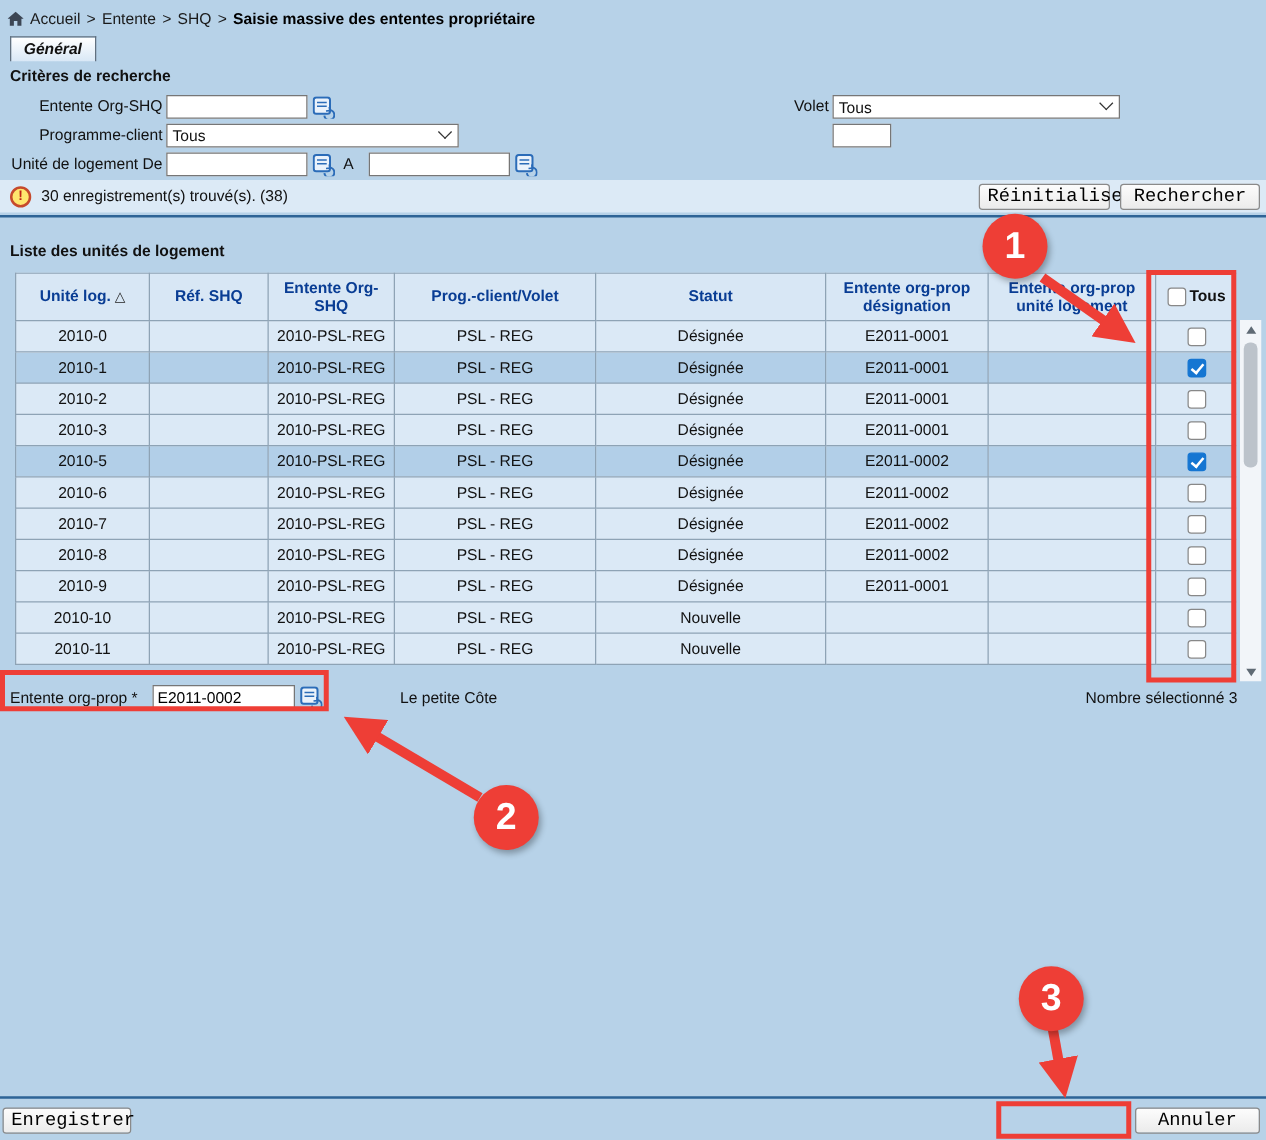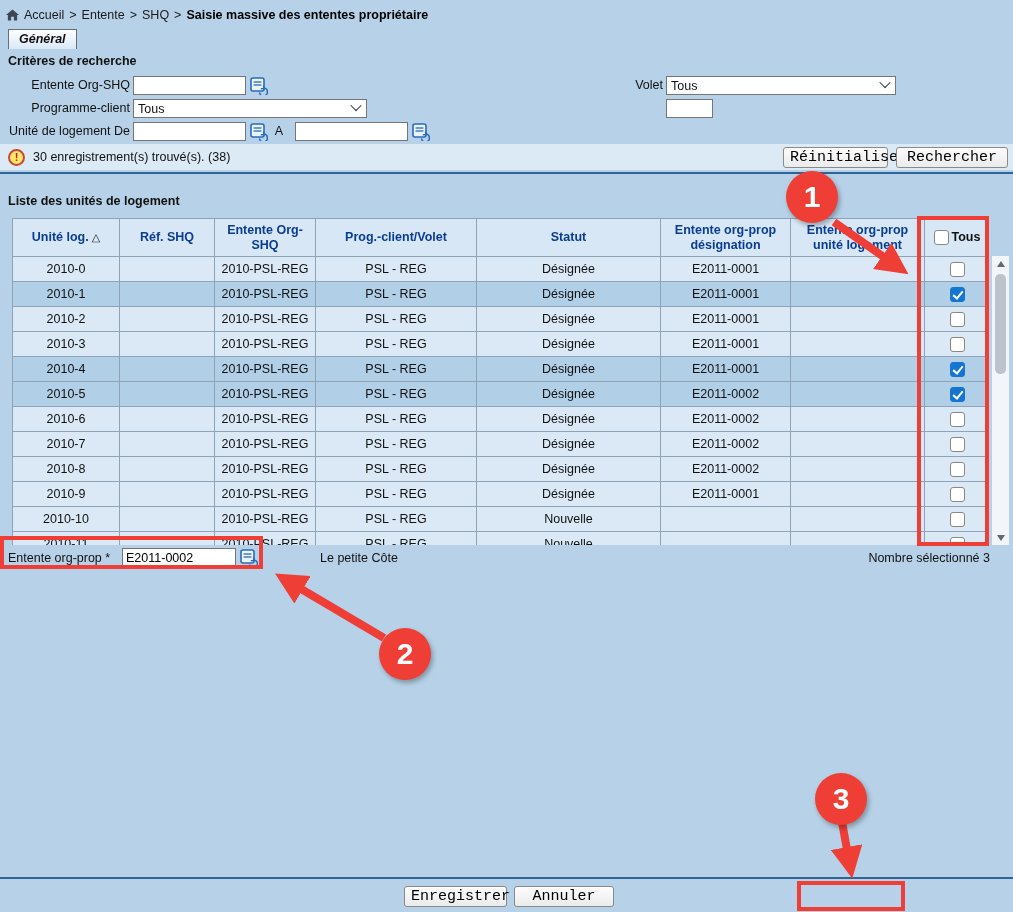--- a/index.html
+++ b/index.html
@@ -71,21 +71,21 @@
   .sb-thumb{position:absolute;left:3px;top:18px;width:11px;height:100px;background:#bcc3cb;border-radius:5px;cursor:pointer;}
   
   .footer-row{position:relative;margin-top:3px;height:22px;}
   .fr-label{position:absolute;left:8px;top:3px;white-space:nowrap;}
   .fr-input{left:122px;top:0;width:114px;}
   .fr-icon{left:240px;top:1px;}
   .fr-name{position:absolute;left:320px;top:3px;}
   .fr-count{position:absolute;right:23px;top:3px;}
   
   .bottom{position:absolute;left:0;top:877px;width:100%;}
-  .bottom .buttons{display:flex;justify-content:center;gap:7px;padding:7px 5px 0 10px;}
+  .bottom .buttons{display:flex;justify-content:space-between;gap:7px;padding:7px 5px 0 2px;}
   
   .ann-rect{position:absolute;box-sizing:border-box;border:4px solid #ee3e36;z-index:40;pointer-events:none;}
   .rect-1{left:917px;top:216px;width:72px;height:330px;}
   .rect-2{left:0px;top:536px;width:263px;height:33px;}
   .rect-3{left:797px;top:881px;width:108px;height:30px;}
   .ann-circle{position:absolute;width:52px;height:52px;border-radius:50%;background:#ee3e36;color:#fff;
     display:flex;align-items:center;justify-content:center;font-size:30px;font-weight:bold;z-index:51;
     box-shadow:2px 3px 5px rgba(0,0,0,.3);pointer-events:none;}
   .circle-1{left:786px;top:171px;}
   .circle-2{left:379px;top:628px;}
@@ -246,30 +246,20 @@
             <td>2010-3</td>
             <td></td>
             <td>2010-PSL-REG</td>
             <td>PSL - REG</td>
             <td>Désignée</td>
             <td>E2011-0001</td>
             <td></td>
             <td class="cb-col"><input type="checkbox" style=""></td>
           </tr>
           <tr class="selected">
-            <td>2010-4</td>
-            <td></td>
-            <td>2010-PSL-REG</td>
-            <td>PSL - REG</td>
-            <td>Désignée</td>
-            <td>E2011-0001</td>
-            <td></td>
-            <td class="cb-col"><input type="checkbox" checked="" style=""></td>
-          </tr>
-          <tr class="selected">
             <td>2010-5</td>
             <td></td>
             <td>2010-PSL-REG</td>
             <td>PSL - REG</td>
             <td>Désignée</td>
             <td>E2011-0002</td>
             <td></td>
             <td class="cb-col"><input type="checkbox" checked="" style=""></td>
           </tr>
           <tr>

